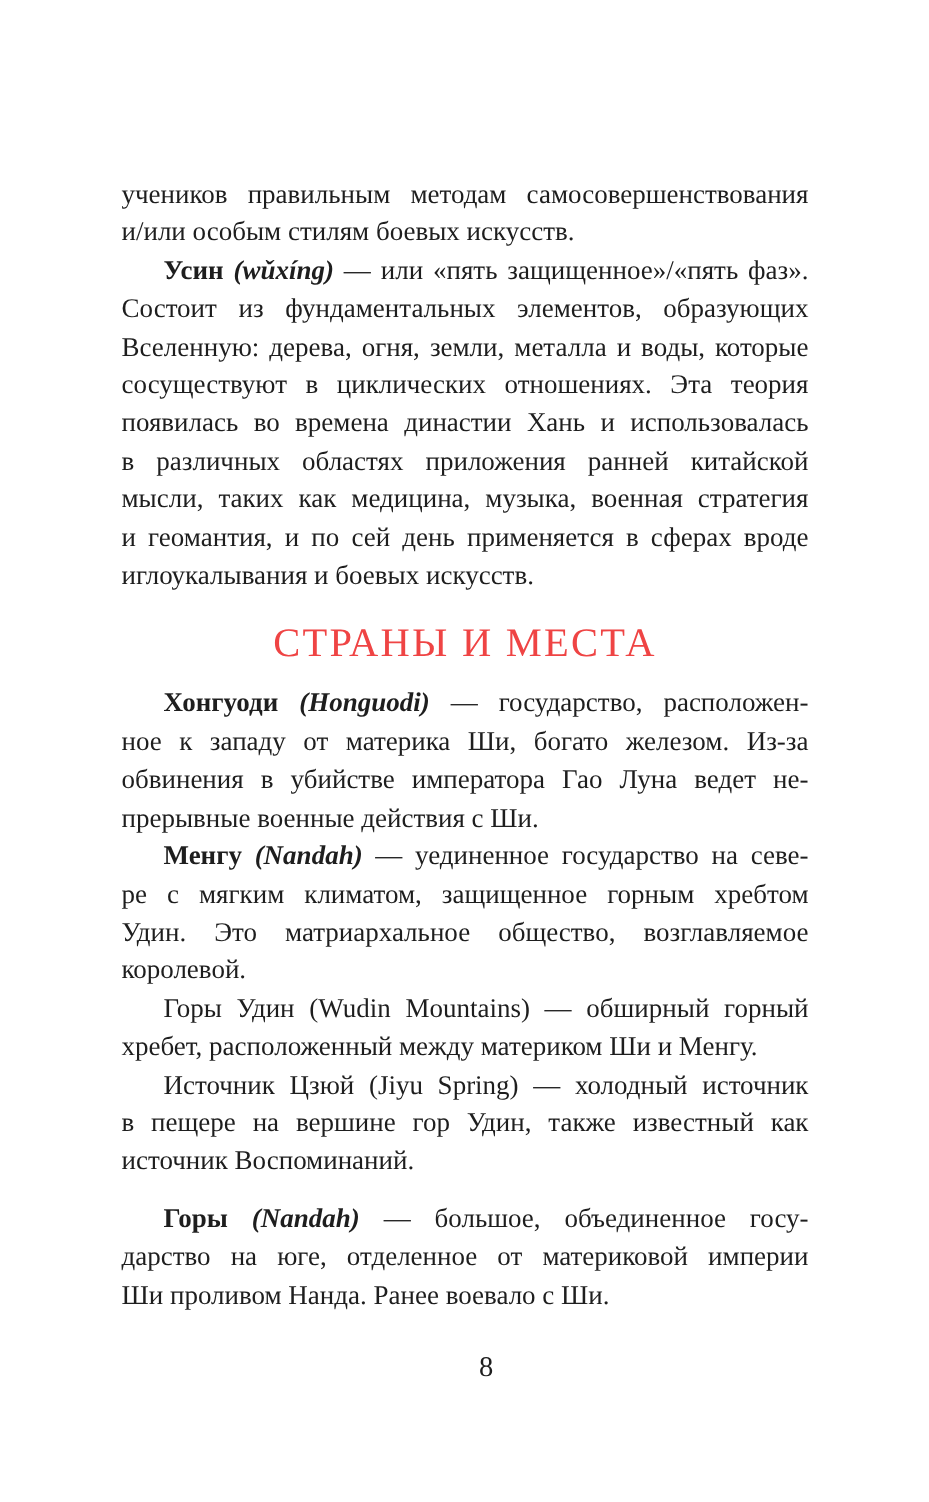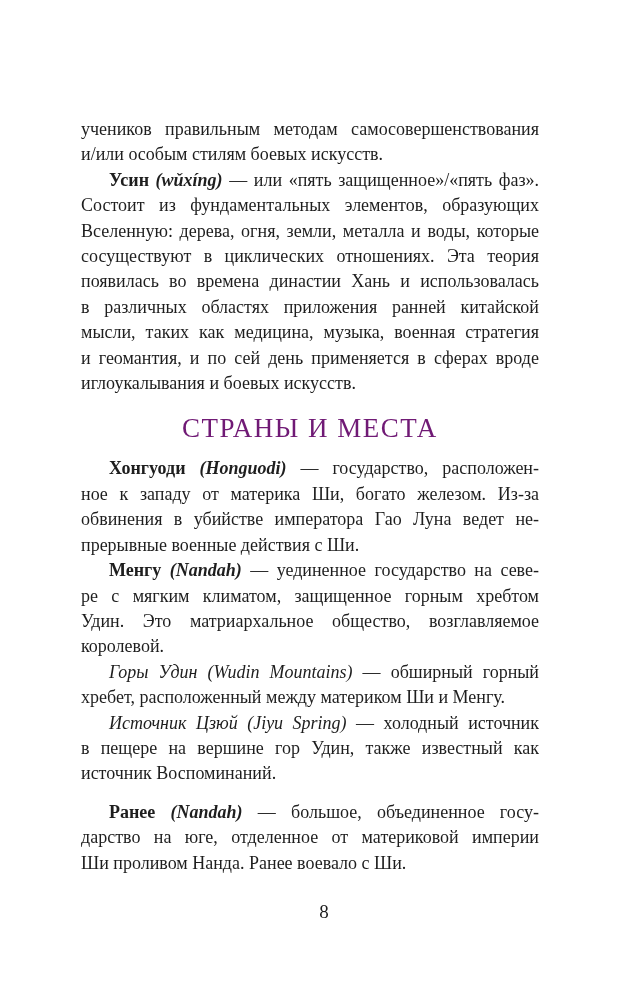--- a/index.html
+++ b/index.html
@@ -36,30 +36,30 @@
     white-space: normal;
   }
   .line.last {
     text-align-last: left;
   }
   .line.indent {
     text-indent: 28px;
   }
   .seg-b  { font-weight: bold; }
   .seg-bi { font-weight: bold; font-style: italic; }
-  .seg-i  { font-style: italic; }
+  .seg-i  { }
   .heading {
     font-size: 27px;
     line-height: 36px;
     letter-spacing: 1.5px;
     text-align: center;
     font-weight: normal;
     margin-top: 14px;
     margin-bottom: 10px;
-    color: #701a75;
+    color: #ef4444;
   }
   #page-number {
     position: absolute;
     left: 95px;
     top: 901px;
     width: 458px;
     text-align: center;
     font-size: 19px;
     color: #1e1e1e;
   }
@@ -100,19 +100,19 @@
       <div class="para">
         <div class="line indent"><span class="seg-i">Горы Удин (Wudin Mountains)</span><span> — обширный горный</span></div>
         <div class="line last"><span>хребет, расположенный между материком Ши и Менгу.</span></div>
       </div>
       <div class="para">
         <div class="line indent"><span class="seg-i">Источник Цзюй (Jiyu Spring)</span><span> — холодный источник</span></div>
         <div class="line"><span>в пещере на вершине гор Удин, также известный как</span></div>
         <div class="line last"><span>источник Воспоминаний.</span></div>
       </div>
       <div class="para gap-top">
-        <div class="line indent"><span class="seg-b">Ранее </span><span class="seg-bi">(Nandah)</span><span> — большое, объединенное госу-</span></div>
+        <div class="line indent"><span class="seg-b">Горы </span><span class="seg-bi">(Nandah)</span><span> — большое, объединенное госу-</span></div>
         <div class="line"><span>дарство на юге, отделенное от материковой империи</span></div>
         <div class="line last"><span>Ши проливом Нанда. Ранее воевало с Ши.</span></div>
       </div>
     </div>
   <div id="page-number">8</div>
 </div>
 
 </body></html>

